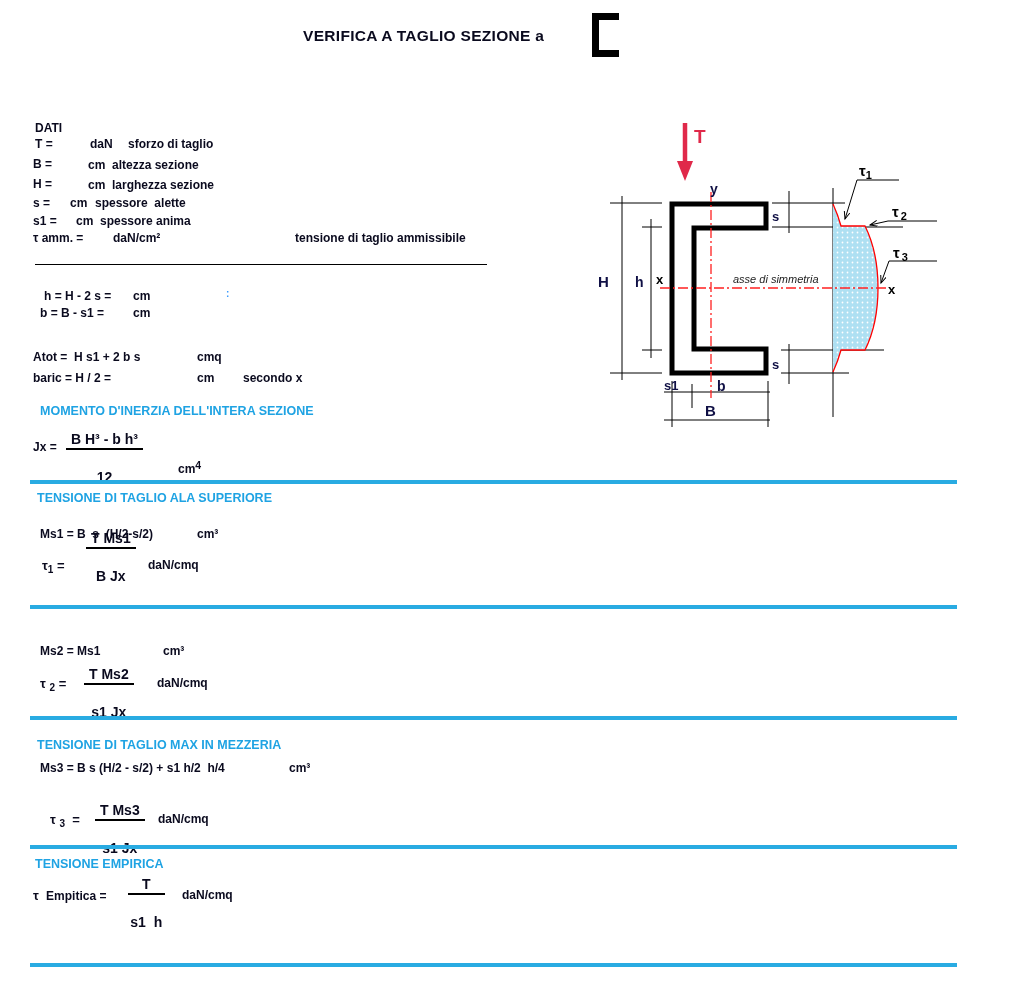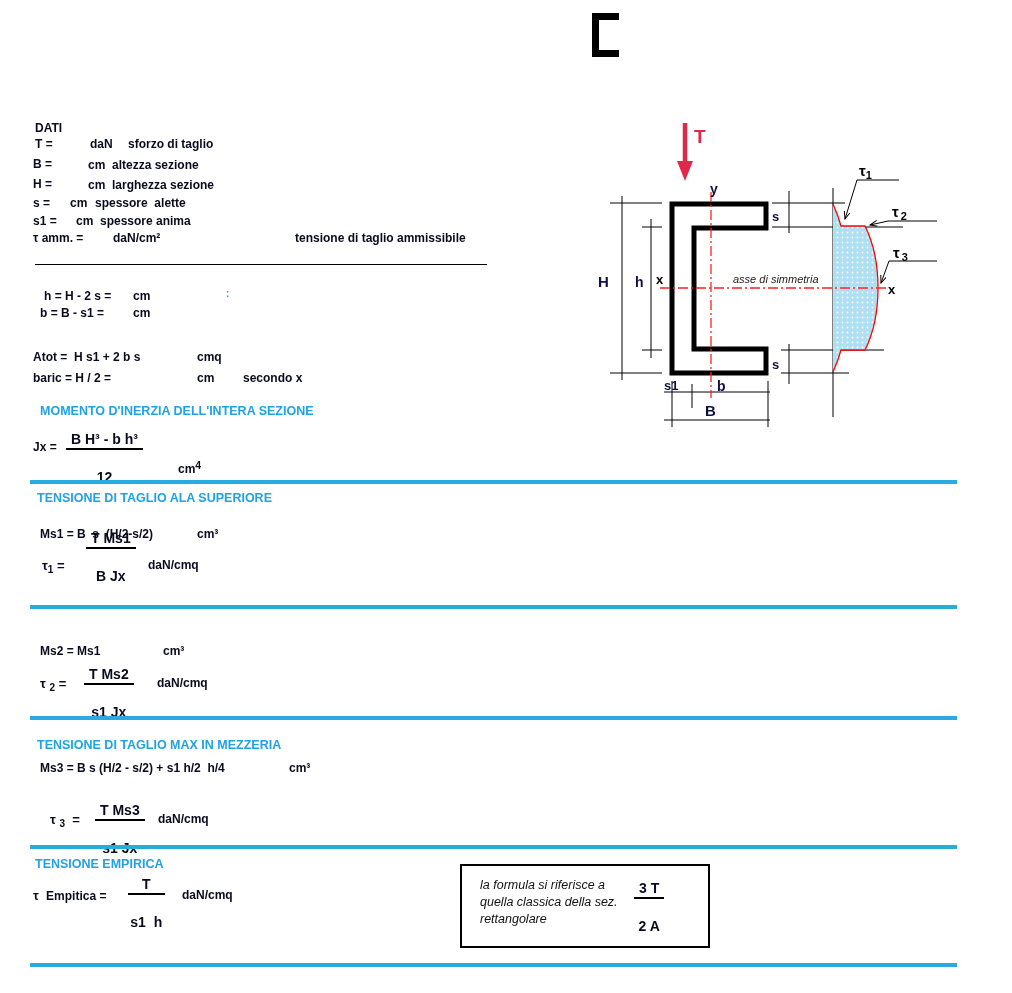--- a/index.html
+++ b/index.html
@@ -21,20 +21,21 @@
   .notebox{position:absolute;left:460px;top:864px;width:246px;height:80px;border:2px solid #000;}
   .nl{position:absolute;font-style:italic;font-size:12.5px;white-space:nowrap;color:#111;}
   .diagram-svg{position:absolute;left:595px;top:110px;}
   svg text{font-family:"Liberation Sans",sans-serif;}
 </style>
 </head>
 <body>
 
 <div class="page">
 
+  <div class="t big" style="left:303px;top:27px;">VERIFICA A TAGLIO SEZIONE a</div>
   <div class="bracket"></div>
 
   <div class="t" style="left:35px;top:121px;">DATI</div>
 
   <div class="t" style="left:35px;top:137px;">T =</div>
   <div class="t" style="left:90px;top:137px;">daN</div>
   <div class="t" style="left:128px;top:137px;">sforzo di taglio</div>
 
   <div class="t" style="left:33px;top:157px;">B =</div>
   <div class="t" style="left:88px;top:158px;">cm</div>
@@ -116,29 +117,20 @@
   <div class="divider" style="top:845px;"></div>
 
   <div class="hd" style="left:35px;top:857px;">TENSIONE EMPIRICA</div>
   <div class="t" style="left:33px;top:888px;font-size:13px;"><span>τ</span>&nbsp; <span style="font-size:12px;">Empitica =</span></div>
   <div class="frac" style="left:128px;top:876px;">
     <span class="num" style="padding:0 14px 1px;">T</span>
     <span class="den">s1&nbsp; h</span>
   </div>
   <div class="t" style="left:182px;top:888px;">daN/cmq</div>
 
-  <div class="notebox">
-    <span class="nl" style="left:18px;top:12px;">la formula si riferisce a</span>
-    <span class="nl" style="left:18px;top:29px;">quella classica della sez.</span>
-    <span class="nl" style="left:18px;top:46px;">rettangolare</span>
-    <div class="frac" style="left:172px;top:14px;">
-      <span class="num">3 T</span>
-      <span class="den">2 A</span>
-    </div>
-  </div>
 
   <div class="divider" style="top:963px;"></div>
 
   <svg class="diagram-svg" width="417" height="325" viewBox="595 110 417 325">
     <defs>
       <pattern id="dotpat" patternUnits="userSpaceOnUse" width="5" height="5">
         <rect width="5" height="5" fill="#AEE0F2"></rect>
         <circle cx="2.5" cy="2.5" r="0.9" fill="#ffffff"></circle>
       </pattern>
       <marker id="arw" markerWidth="10" markerHeight="8" refX="7.5" refY="3" orient="auto">

